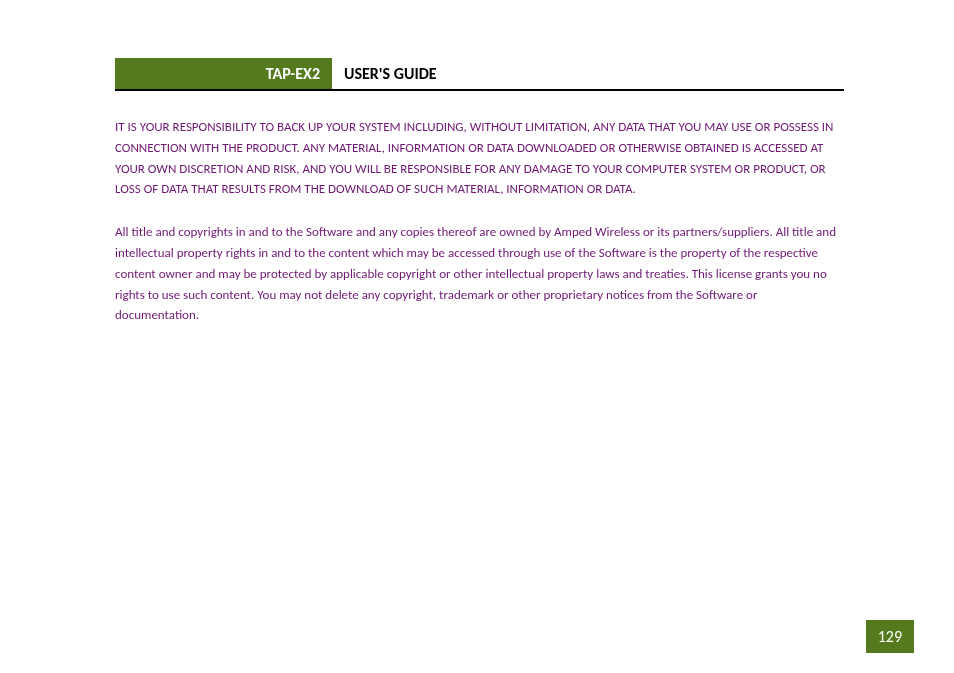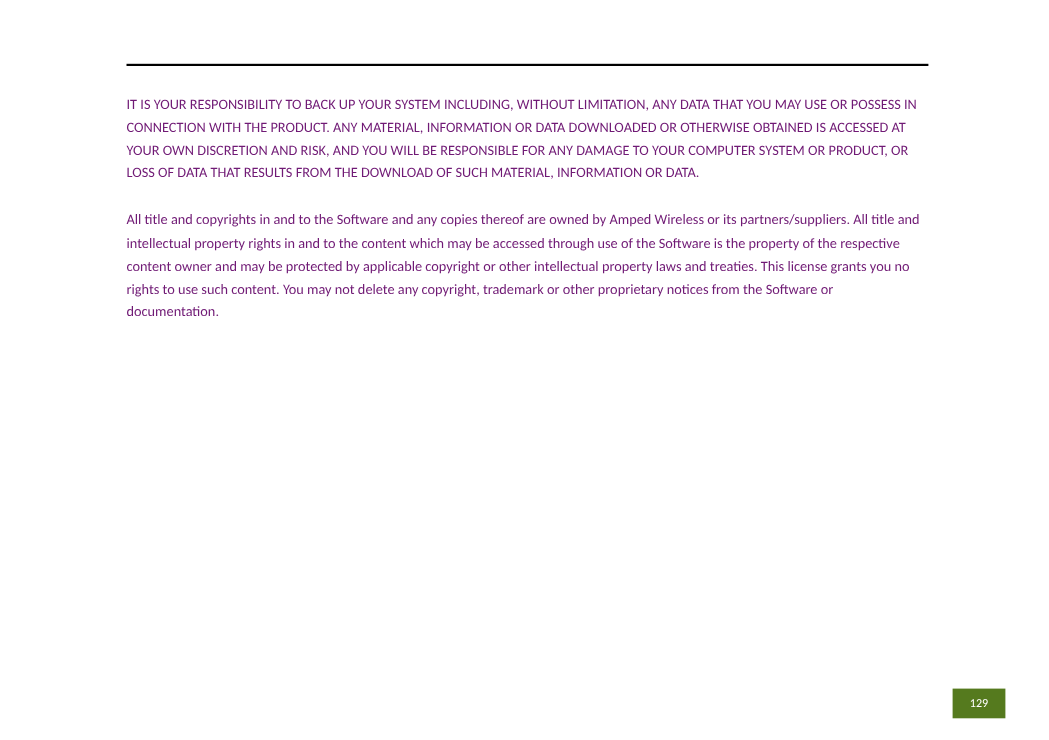--- a/index.html
+++ b/index.html
@@ -53,31 +53,37 @@
     }
     .body-text p {
       margin-bottom: 22px;
     }
     .page-number {
       position: absolute;
       bottom: 20px;
       right: 40px;
       background: #557a1e;
       color: #fff;
-      font-size: 11px;
+      font-size: 16px;
       padding: 7px 12px;
       min-width: 48px;
       text-align: center;
     }
   </style>
 </head>
 <body>
 
 <div class="page">
   <div class="header-bar">
+    <div class="header-green">
+      <span>TAP-EX2</span>
+    </div>
+    <div class="header-white">
+      <span>USER'S GUIDE</span>
+    </div>
   </div>
 
   <div class="body-text">
     <p>IT IS YOUR RESPONSIBILITY TO BACK UP YOUR SYSTEM INCLUDING, WITHOUT LIMITATION, ANY DATA THAT YOU MAY USE OR POSSESS IN CONNECTION WITH THE PRODUCT.  ANY MATERIAL, INFORMATION OR DATA DOWNLOADED OR OTHERWISE OBTAINED IS ACCESSED AT YOUR OWN DISCRETION AND RISK, AND YOU WILL BE RESPONSIBLE FOR ANY DAMAGE TO YOUR COMPUTER SYSTEM OR PRODUCT, OR LOSS OF DATA THAT RESULTS FROM THE DOWNLOAD OF SUCH MATERIAL, INFORMATION OR DATA.</p>
     <p>All title and copyrights in and to the Software and any copies thereof are owned by Amped Wireless or its partners/suppliers.  All title and intellectual property rights in and to the content which may be accessed through use of the Software is the property of the respective content owner and may be protected by applicable copyright or other intellectual property laws and treaties.  This license grants you no rights to use such content.  You may not delete any copyright, trademark or other proprietary notices from the Software or documentation.</p>
   </div>
 
   <div class="page-number">
     <span>129</span>
   </div>

